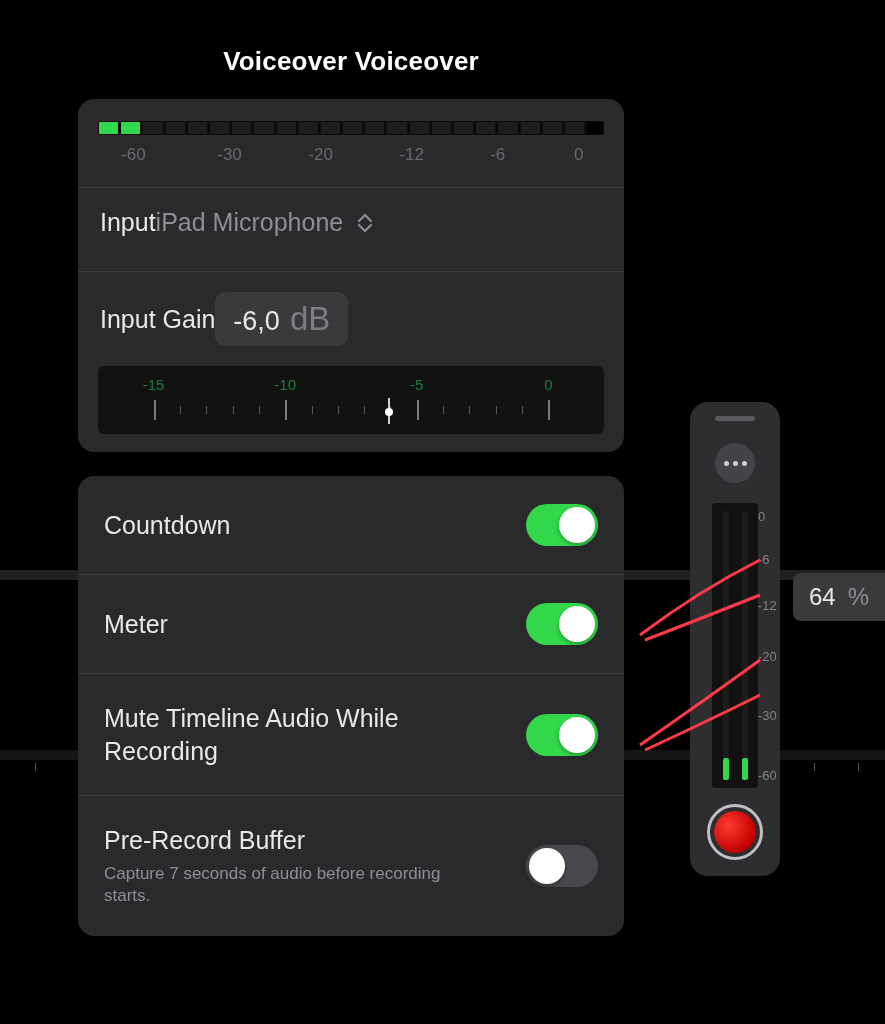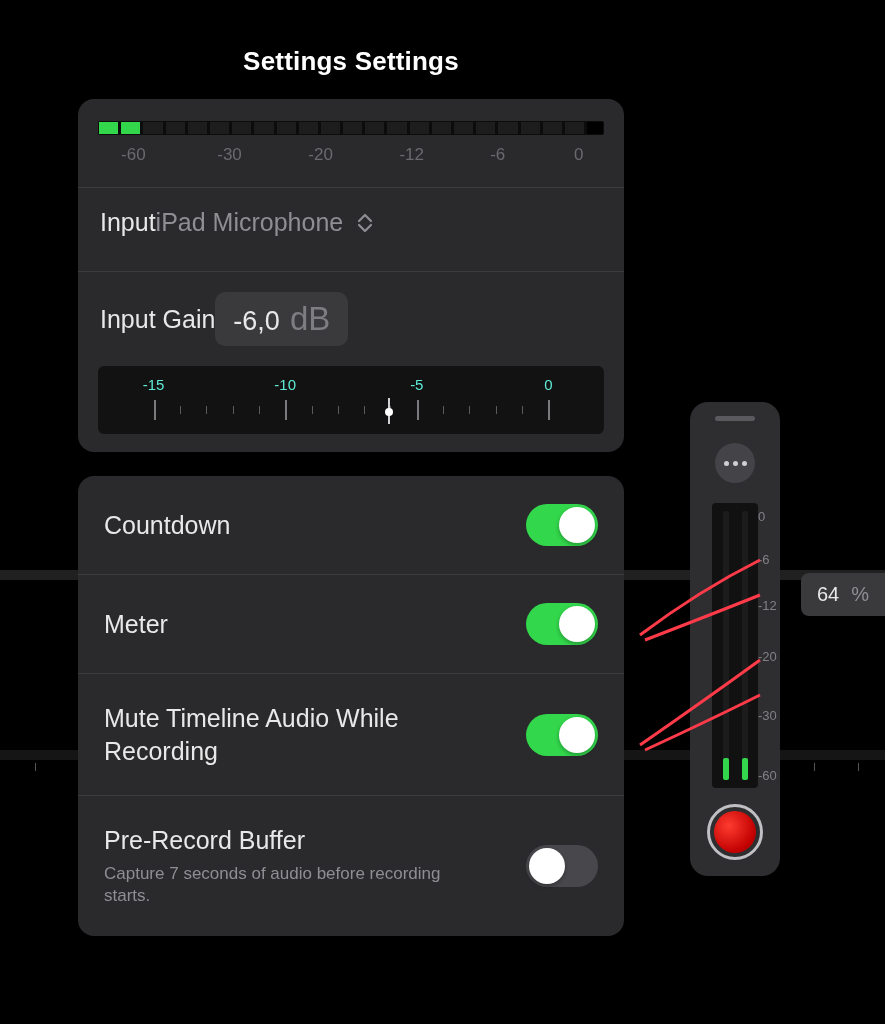--- a/index.html
+++ b/index.html
@@ -39,21 +39,21 @@
     .row-label { font-size: 25px; color:#e8e8e8; }
     .input-selector { display:flex; align-items:center; gap:14px; color:#8e8e93; font-size:25px;}
     .chevrons { display:flex; flex-direction:column; gap:0; color:#8e8e93;}
     .chevrons svg { display:block; }
 
     .gain-badge { background:#3a3a3d; border-radius:10px; padding:8px 18px; display:flex; align-items:baseline; gap:10px;}
     .gain-val { font-size:27px; color:#e8e8e8; }
     .gain-unit { font-size:33px; color:#7d7d82; }
 
     .slider-box { margin: 0 20px; background:#121213; border-radius:6px; padding: 10px 18px 10px; }
-    .slider-labels { display:flex; font-size:15px; color:#5eead4; position:relative; height:18px; }
+    .slider-labels { display:flex; font-size:15px; color:#15803d; position:relative; height:18px; }
     .slider-labels span { position:absolute; transform:translateX(-50%);}
     .slider-track { position:relative; height:26px; margin-top:4px; }
     .slider-track .tick-major { position:absolute; top:2px; width:2px; height:20px; background:#7a7a7e; }
     .slider-track .tick-minor { position:absolute; top:8px; width:1px; height:8px; background:#5a5a5e; }
     .slider-thumb { position:absolute; top:10px; width:8px; height:8px; border-radius:50%; background:#fff; transform:translateX(-50%); }
     .slider-line { position:absolute; top:0; width:2px; height:26px; background:#d0d0d4; transform:translateX(-50%);}
 
     .opt-row { display:flex; align-items:center; justify-content:space-between; padding: 28px 26px; border-bottom:1px solid #3c3c3f;}
     .opt-row:last-child { border-bottom:none; }
     .opt-text { font-size:25px; color:#e8e8e8; line-height:1.3; max-width:360px;}
@@ -72,21 +72,21 @@
     .more-btn { width:40px; height:40px; border-radius:20px; background:#444448; margin-top:22px; display:flex; align-items:center; justify-content:center; gap:4px;}
     .more-btn span { width:5px; height:5px; border-radius:50%; background:#d0d0d4; }
     .vmeter { margin-top:20px; width:46px; flex:1; position:relative; background:#111; border-radius:4px; display:flex; padding:8px 4px; justify-content:space-around;}
     .vmeter-labels { position:absolute; left:-4px; top:8px; bottom:8px; width:26px; }
     .vmeter-labels span { position:absolute; left:50px; font-size:13px; color:#808086; transform:translateY(-50%);}
     .vmeter-chan { width:6px; height:100%; background:#1c1c1c; position:relative; border-radius:2px;}
     .vmeter-fill { position:absolute; bottom:0; left:0; right:0; background:#32d74b; border-radius:2px;}
     .record-btn { margin-top:16px; width:56px; height:56px; border-radius:50%; border:3px solid #c0c0c4; display:flex; align-items:center; justify-content:center;}
     .record-inner { width:42px; height:42px; border-radius:50%; background: radial-gradient(circle at 35% 35%, #ff3b30, #c00000 70%, #8a0000);}
 
-    .zoom-box { position:absolute; right:0; top:573px; background:#3a3a3d; padding:10px 16px; border-radius:8px 0 0 8px; font-size:20px; color:#e8e8e8; display:flex; gap:12px; align-items:center;}
+    .zoom-box { position:absolute; right:0; top:573px; background:#3a3a3d; padding:10px 16px; border-radius:8px 0 0 8px; font-size:24px; color:#e8e8e8; display:flex; gap:12px; align-items:center;}
     .zoom-box .pct { color:#8e8e93; }
 
     
     .annotation { position:absolute; pointer-events:none; }
   </style>
 </head>
 <body>
 
 <div class="horizontal-track"></div>
 <div class="horizontal-track2"></div>
@@ -95,21 +95,21 @@
     <span style="left:10%"></span>
     <span style="left:25%"></span>
     <span style="left:40%"></span>
   <span style="left:55%"></span>
     <span style="left:70%"></span>
     <span style="left:92%"></span>
     <span style="left:97%"></span>
 </div>
 
 <div class="settings-panel">
-  <div class="panel-title">Settings Settings</div>
+  <div class="panel-title">Voiceover Voiceover</div>
 
   <div class="sub-card">
     <div class="meter-row">
       <div class="meter-bar">
         <div class="meter-seg lit"></div>
           <div class="meter-seg lit"></div>
         <div class="meter-seg"></div>
           <div class="meter-seg"></div>
           <div class="meter-seg"></div>
           <div class="meter-seg"></div>

